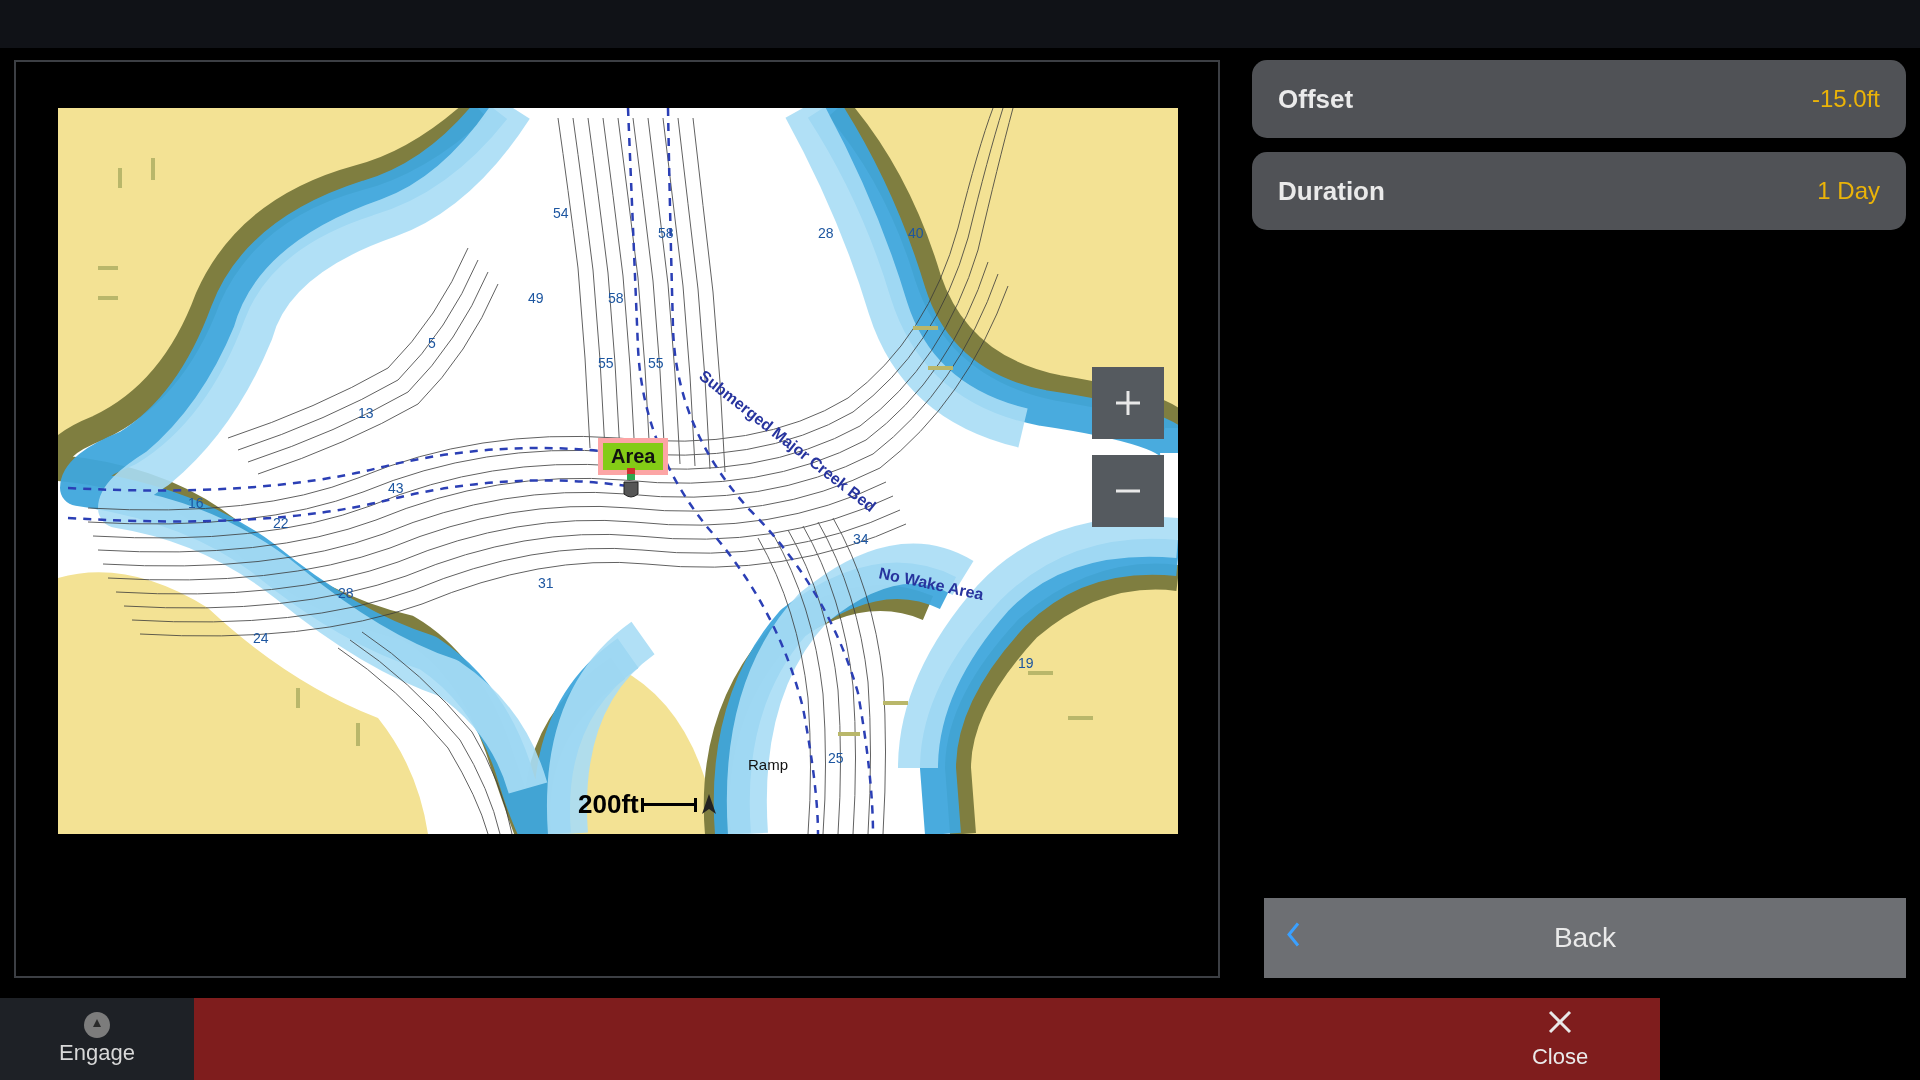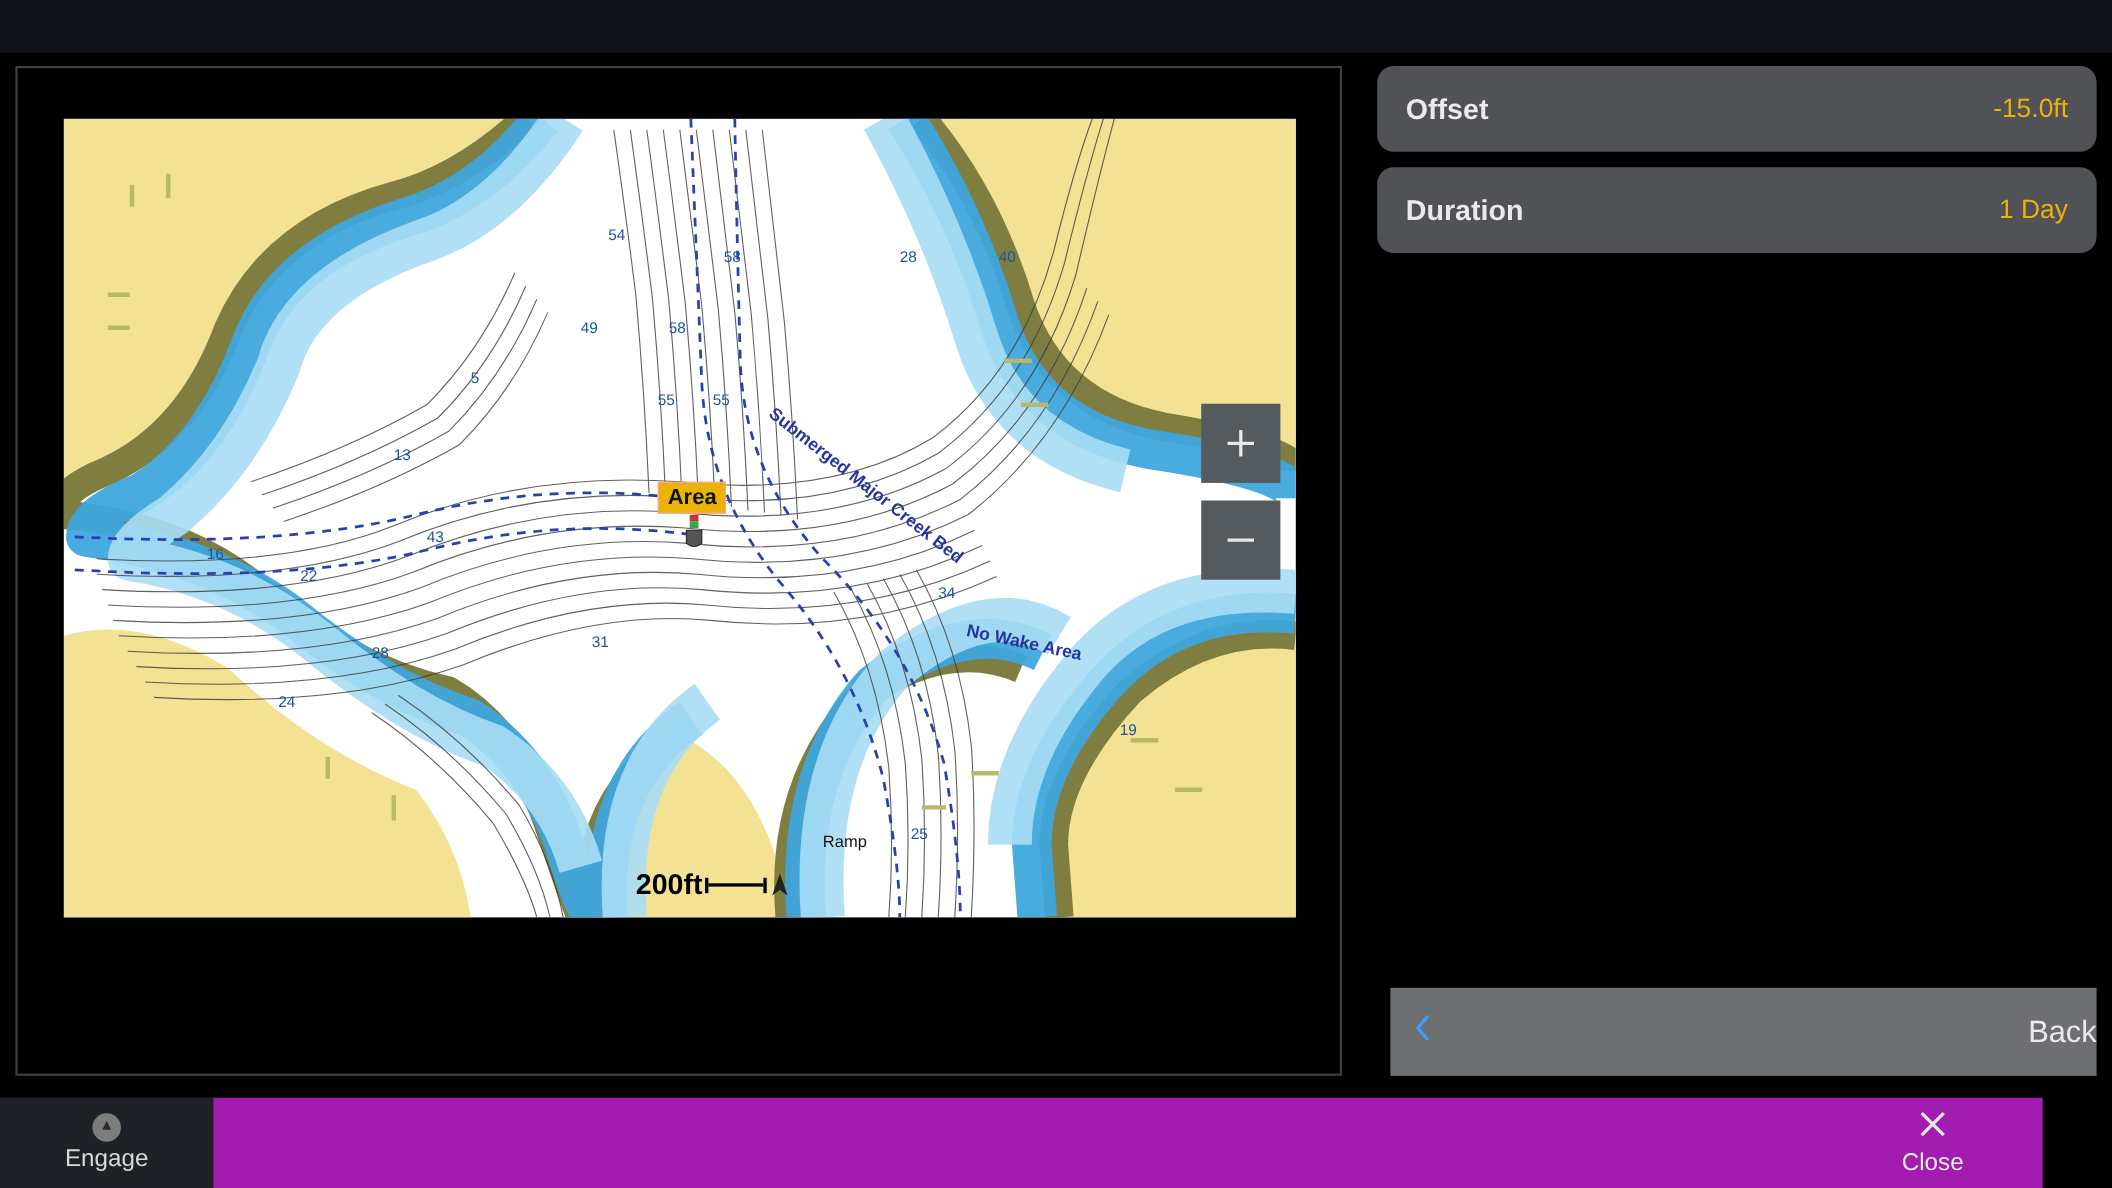--- a/index.html
+++ b/index.html
@@ -19,38 +19,38 @@
   *{box-sizing:border-box;margin:0;padding:0;font-family:"Segoe UI",Arial,sans-serif;}
   html,body{width:1920px;height:1080px;background:var(--bg);overflow:hidden;color:var(--text);}
 
   .topbar{position:absolute;left:0;top:0;width:1920px;height:48px;background:#101217;}
 
   .map-frame{position:absolute;left:14px;top:60px;width:1206px;height:918px;background:#000;border:2px solid #3c3f44;}
   .map-canvas{position:absolute;left:42px;top:46px;width:1120px;height:726px;background:var(--white);overflow:hidden;}
   .map-canvas svg{width:100%;height:100%;display:block;}
 
   
-  .area-box{position:absolute;left:540px;top:330px;padding:2px 8px;background:#eab308;border:1px solid #fca5a5;font-size:20px;font-weight:600;color:#111;}
+  .area-box{position:absolute;left:540px;top:330px;padding:2px 8px;background:#84cc16;border:5px solid #fca5a5;font-size:20px;font-weight:600;color:#111;}
   .boat-icon{position:absolute;left:562px;top:360px;width:22px;height:30px;}
   .scale-group{position:absolute;left:520px;bottom:14px;color:#000;font-weight:700;font-size:26px;display:flex;flex-direction:row;align-items:center;gap:2px;}
   .scale-bar{width:56px;height:14px;border-left:3px solid #000;border-right:3px solid #000;display:flex;align-items:center;}
   .scale-bar::after{content:"";flex:1;height:3px;background:#000;}
   .north-arrow{position:absolute;left:640px;bottom:12px;}
 
   .zoom-group{position:absolute;right:54px;top:305px;display:flex;flex-direction:column;gap:16px;}
   .zoom-btn{width:72px;height:72px;background:#555a5f;display:flex;align-items:center;justify-content:center;cursor:pointer;}
   .zoom-btn svg{stroke:#e8e8e8;}
 
   .side-panel{position:absolute;left:1252px;top:60px;right:14px;height:918px;display:flex;flex-direction:column;gap:14px;}
   .menu-row{height:78px;background:var(--card);display:flex;align-items:center;justify-content:space-between;padding:0 26px;font-size:26px;font-weight:600;cursor:pointer;border-radius:15px;}
   .menu-row .value{font-weight:400;font-size:24px;color:#eab308;margin-left:40px;}
-  .back-row{margin-top:auto;height:80px;background:var(--card-light);display:flex;align-items:center;justify-content:flex-end;position:relative;font-size:28px;font-weight:500;cursor:pointer;margin-left:12px;}
+  .back-row{margin-top:auto;height:80px;background:var(--card-light);display:flex;align-items:center;justify-content:center;position:relative;font-size:28px;font-weight:500;cursor:pointer;margin-left:12px;}
   .back-chevron{position:absolute;left:20px;top:50%;transform:translateY(-50%);}
 
-  .bottombar{position:absolute;left:0;bottom:0;width:1857px;height:82px;background:#a21caf;display:flex;}
+  .bottombar{position:absolute;left:0;bottom:0;width:1660px;height:82px;background:#7f1d1d;display:flex;}
   .engage{width:194px;height:82px;background:#1e2126;display:flex;flex-direction:column;align-items:center;justify-content:center;gap:2px;font-size:22px;cursor:pointer;color:#d8d8d8;}
   .engage .circ{width:26px;height:26px;border-radius:50%;background:#7c7c7c;display:flex;align-items:center;justify-content:center;}
   .close{margin-left:auto;width:200px;height:82px;display:flex;flex-direction:column;align-items:center;justify-content:center;gap:2px;font-size:22px;cursor:pointer;}
 </style>
 </head>
 <body>
 
 <div class="topbar"></div>
 
 <div class="map-frame">

